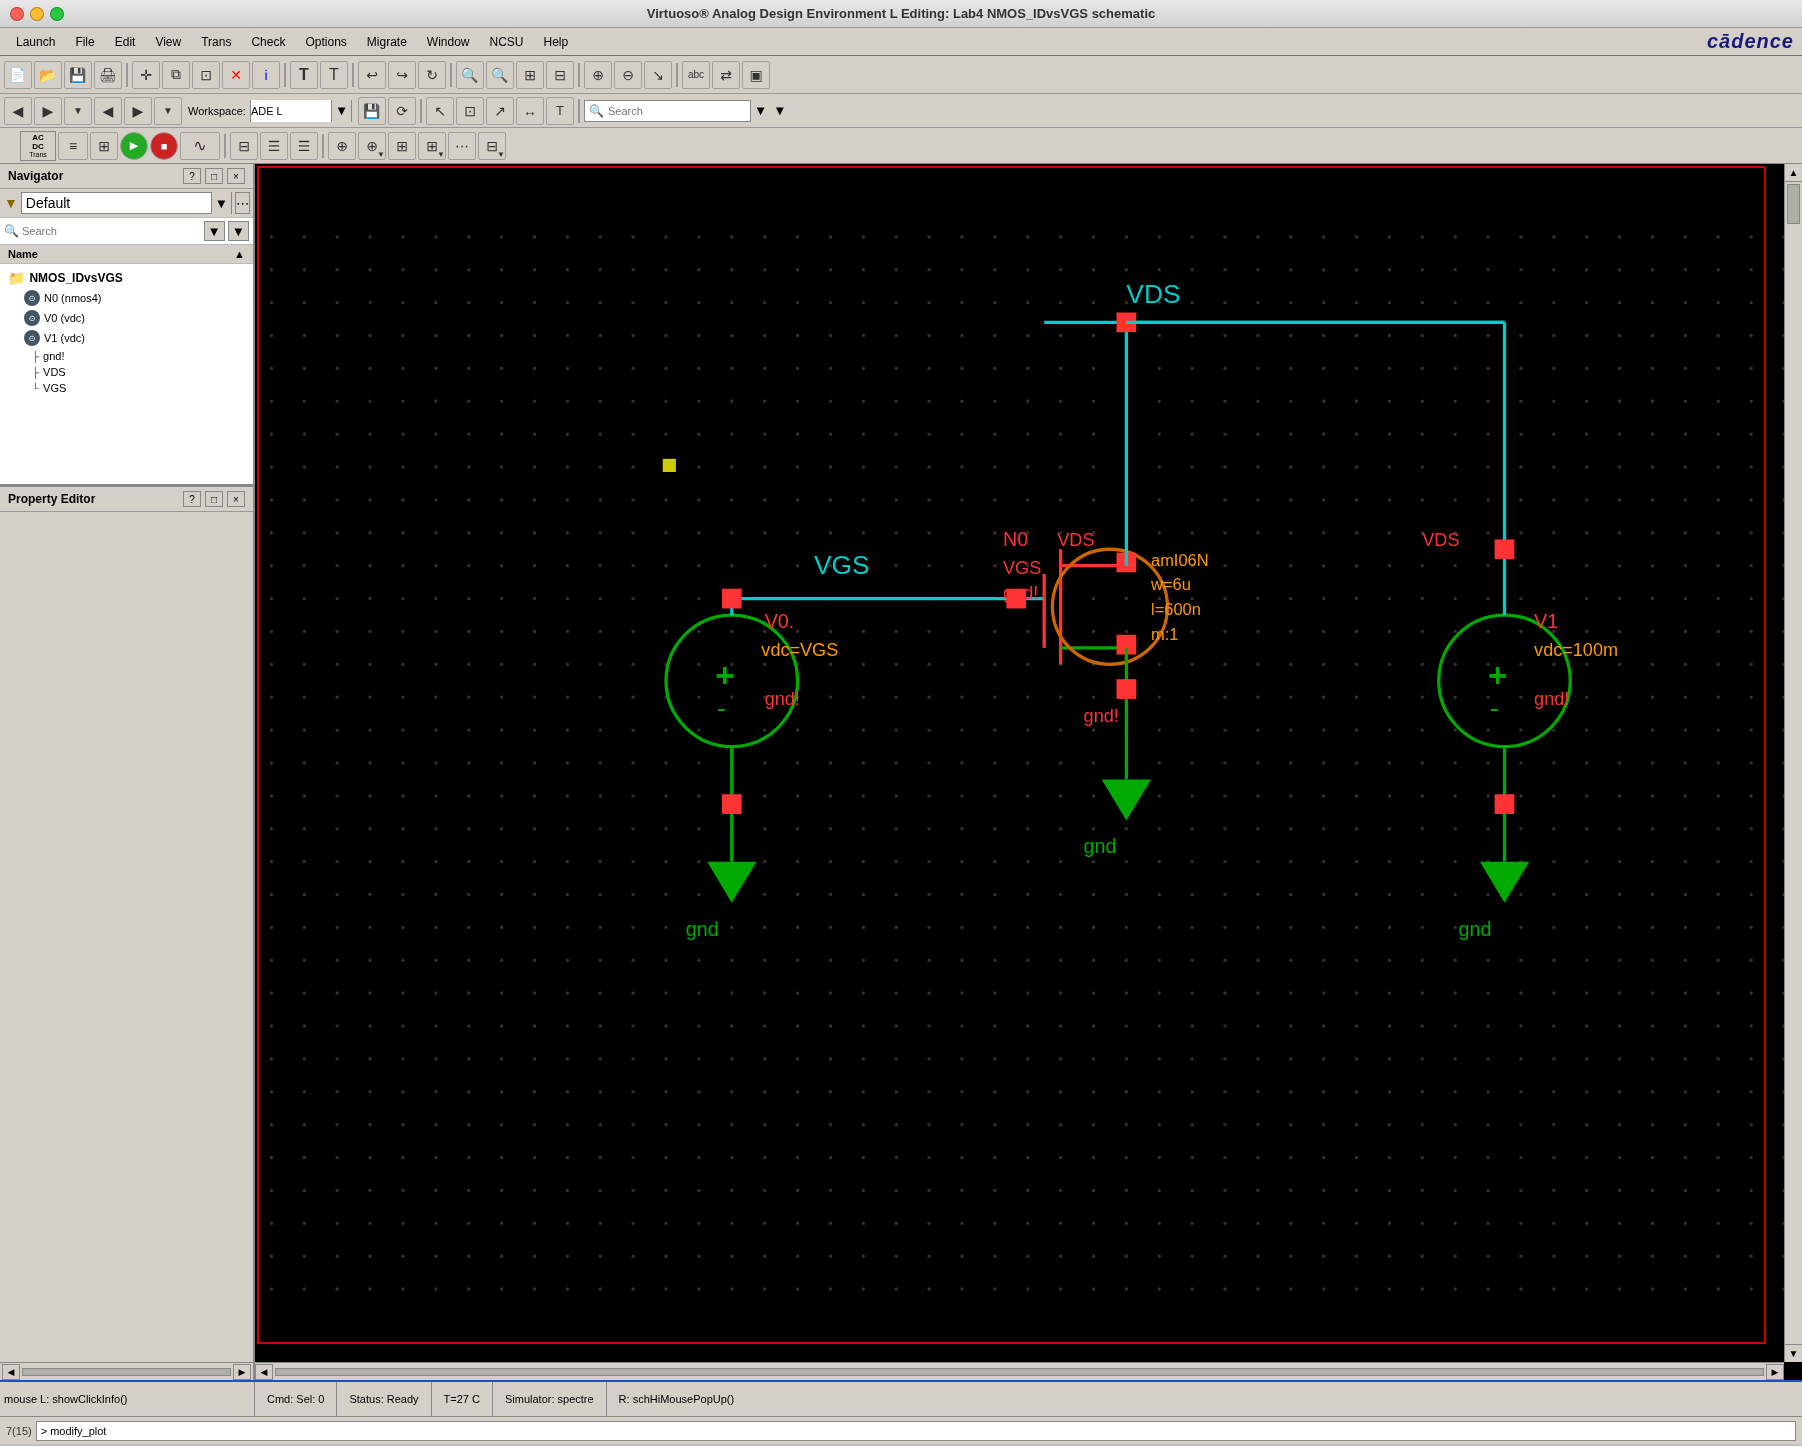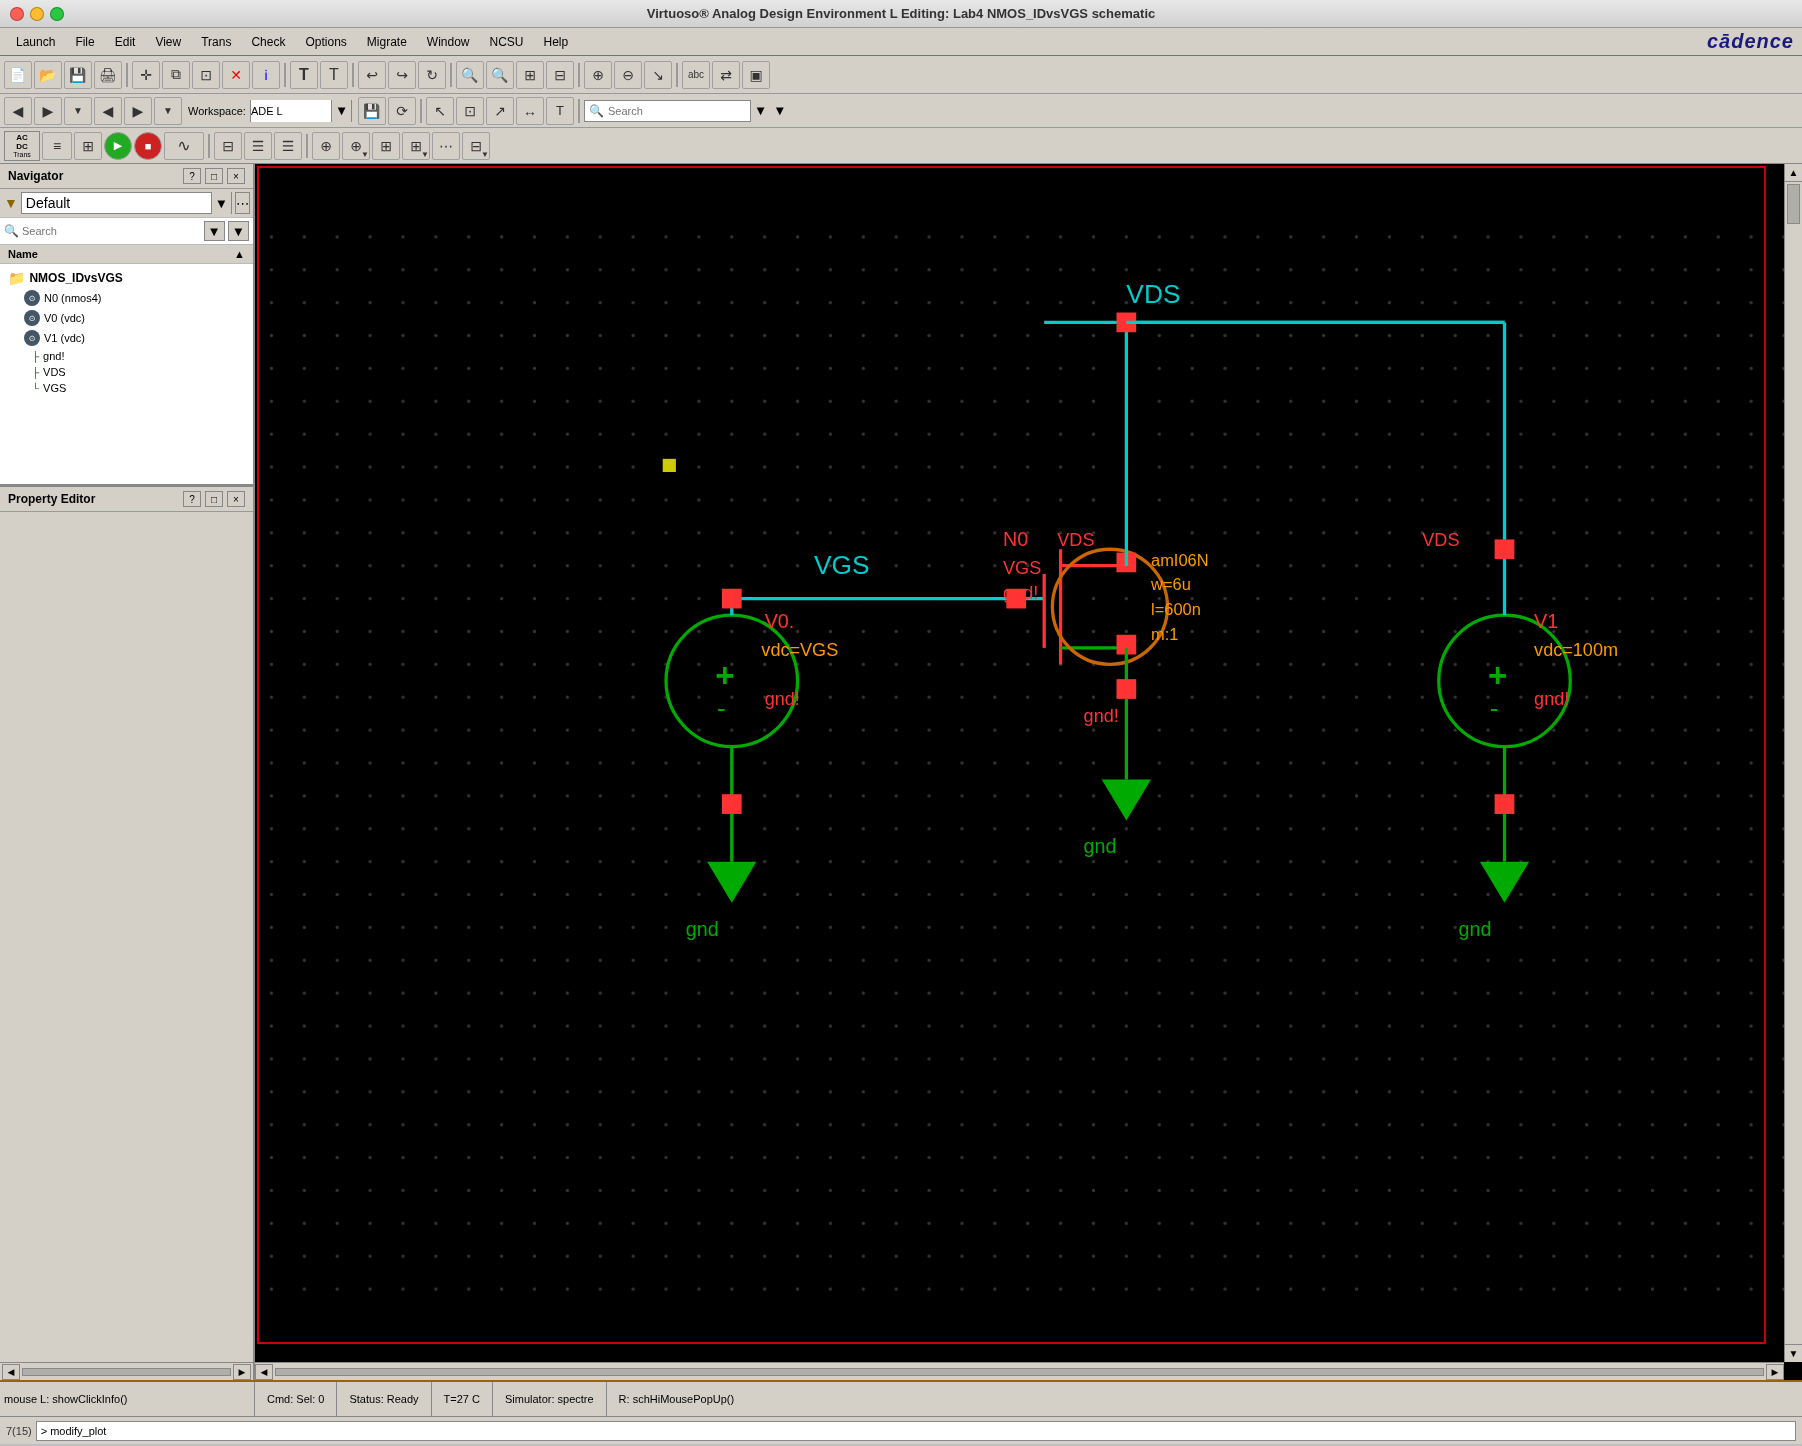--- a/index.html
+++ b/index.html
@@ -127,21 +127,21 @@
       width: 120px;
     }
 
     
     #toolbar3 {
       width: 100%;
       height: 36px;
       background: #d4d0c8;
       display: flex;
       align-items: center;
-      padding: 2px 4px;
+      padding: 2px 20px;
       gap: 2px;
       border-bottom: 1px solid #888;
     }
     .sim-btn {
       height: 28px;
       min-width: 28px;
       background: #d4d0c8;
       border: 1px solid #a0a0a0;
       border-radius: 2px;
       display: flex;
@@ -416,21 +416,21 @@
       top: 0; left: 0; right: 0; bottom: 0;
       width: 100%;
       height: 100%;
     }
 
     
     #status-bar {
       width: 100%;
       height: 36px;
       background: #d4d0c8;
-      border-top: 2px solid #a16207;
+      border-top: 2px solid #1d4ed8;
       display: flex;
       align-items: center;
     }
     #status-left {
       flex: 0 0 255px;
       padding: 0 4px;
       font-size: 11px;
       border-right: 1px solid #888;
       height: 100%;
       display: flex;

